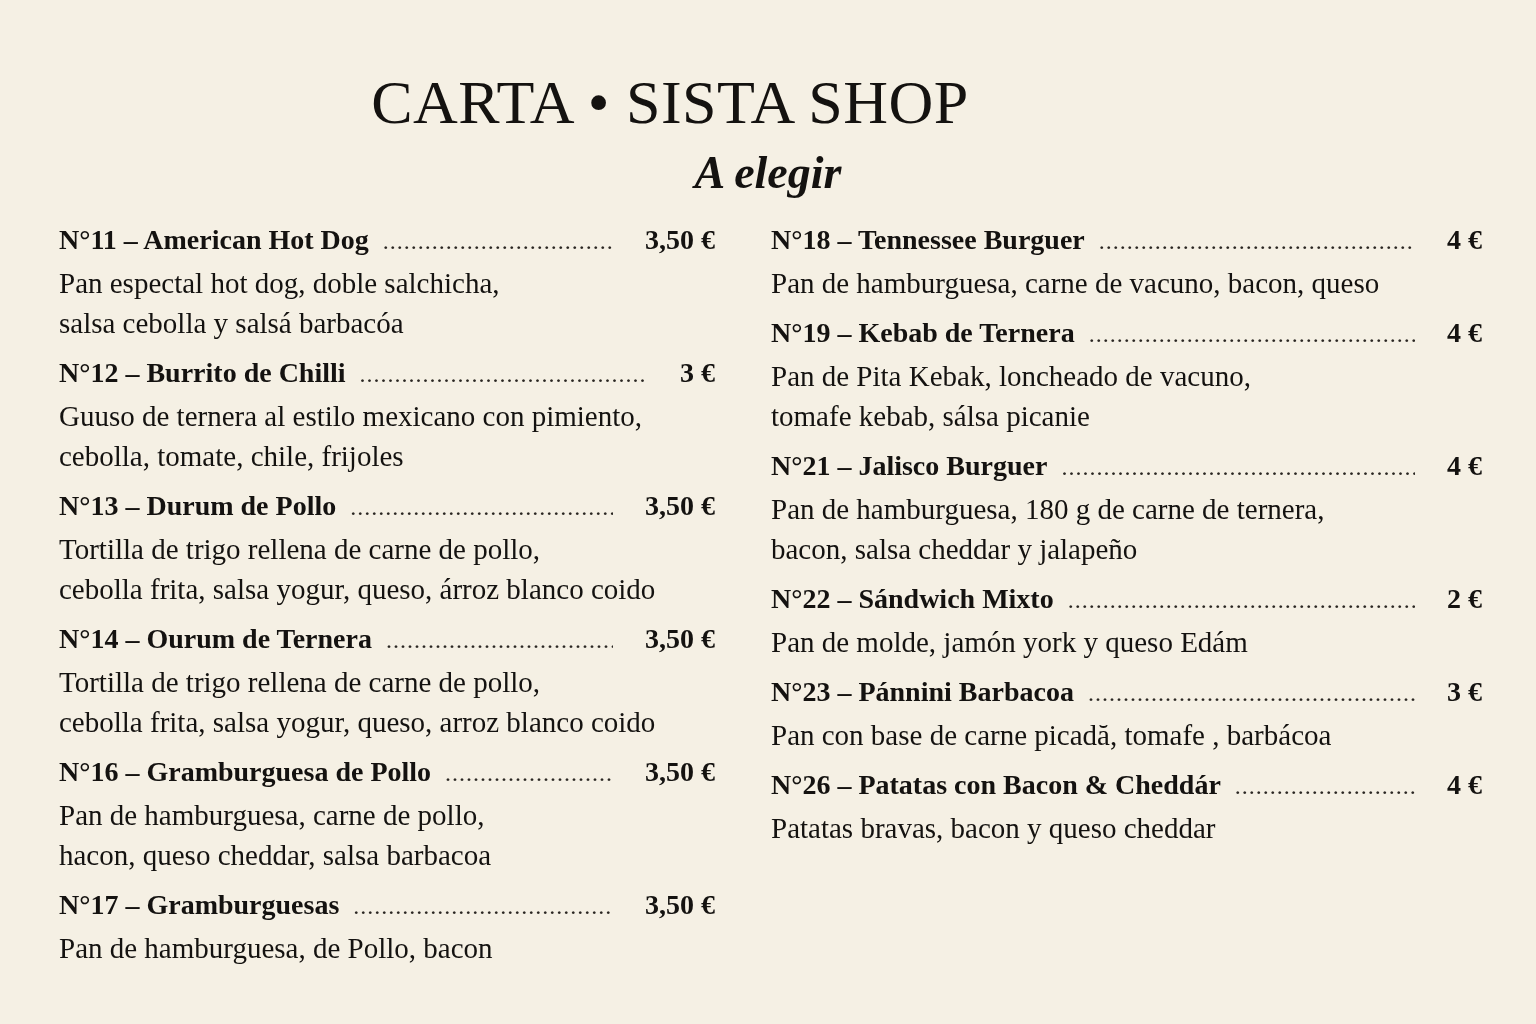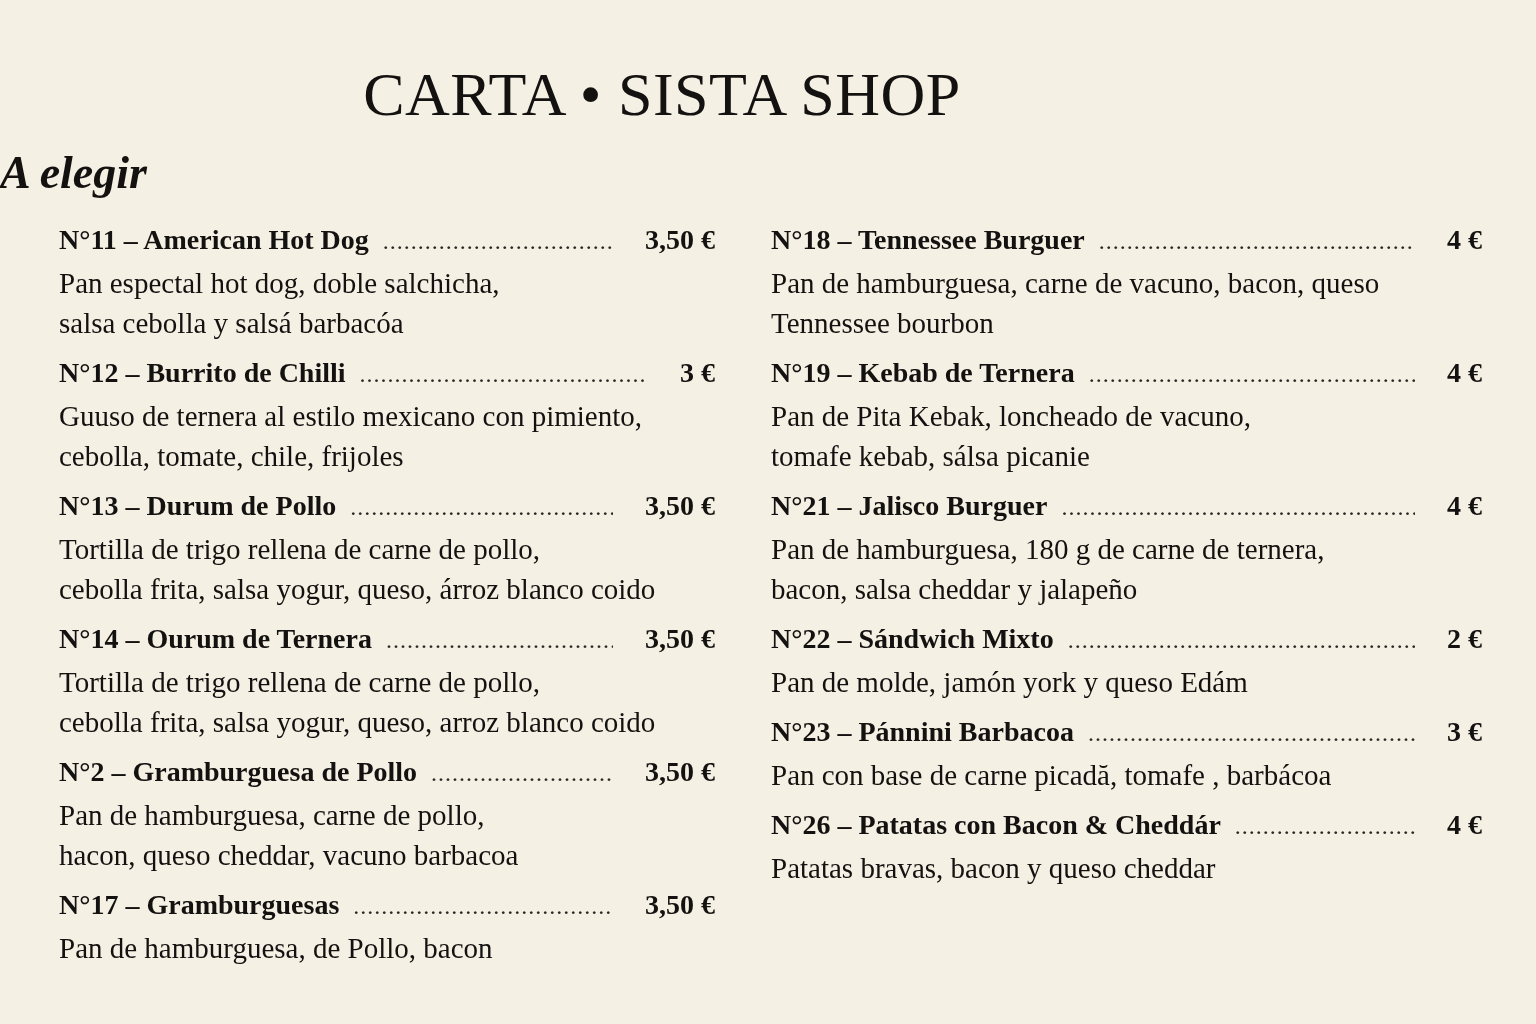--- a/index.html
+++ b/index.html
@@ -18,27 +18,28 @@
     .title {
       position: absolute;
       top: 58px;
       left: 0;
       width: 1324px;
       text-align: center;
       font-size: 62px;
       letter-spacing: 0.5px;
       line-height: 72px;
       font-weight: normal;
-      margin: 0;
+      margin: 8px;
     }
     .subtitle {
       position: absolute;
       top: 145px;
       left: 0;
       width: 1536px;
+      text-align: center;
       font-size: 46px;
       font-style: italic;
       line-height: 56px;
       margin: 0;
     }
     .col {
       position: absolute;
       top: 218px;
     }
     .col-left { left: 59px; width: 656px; }
@@ -123,27 +124,27 @@
       <span class="item-price">3,50 €</span>
     </div>
     <div class="item-desc">
       <div>Tortilla de trigo rellena de carne de pollo,</div>
       <div>cebolla frita, salsa yogur, queso, arroz blanco coido</div>
     </div>
   </div>
 
   <div class="item">
     <div class="item-head">
-      <span class="item-name">N°2 – Gramburguesa de Pollo</span>
+      <span class="item-name">N°16 – Gramburguesa de Pollo</span>
       <span class="leader"></span>
       <span class="item-price">3,50 €</span>
     </div>
     <div class="item-desc">
       <div>Pan de hamburguesa, carne de pollo,</div>
-      <div>hacon, queso cheddar, vacuno barbacoa</div>
+      <div>hacon, queso cheddar, salsa barbacoa</div>
     </div>
   </div>
 
   <div class="item">
     <div class="item-head">
       <span class="item-name">N°17 – Gramburguesas</span>
       <span class="leader"></span>
       <span class="item-price">3,50 €</span>
     </div>
     <div class="item-desc">
@@ -154,21 +155,20 @@
 
 <div class="col col-right">
   <div class="item">
     <div class="item-head">
       <span class="item-name">N°18 – Tennessee Burguer</span>
       <span class="leader"></span>
       <span class="item-price">4 €</span>
     </div>
     <div class="item-desc">
       <div>Pan de hamburguesa, carne de vacuno, bacon, queso</div>
-      <div>Tennessee bourbon</div>
     </div>
   </div>
 
   <div class="item">
     <div class="item-head">
       <span class="item-name">N°19 – Kebab de Ternera</span>
       <span class="leader"></span>
       <span class="item-price">4 €</span>
     </div>
     <div class="item-desc">

